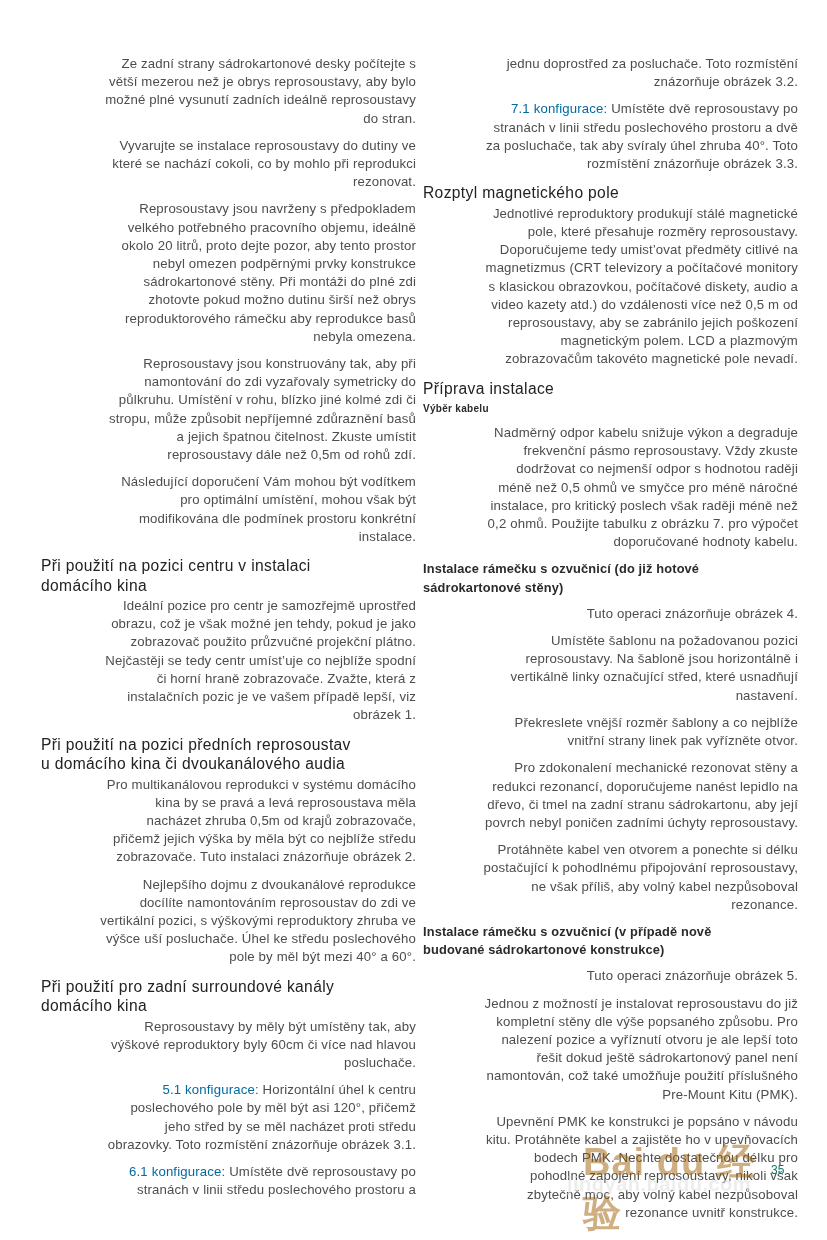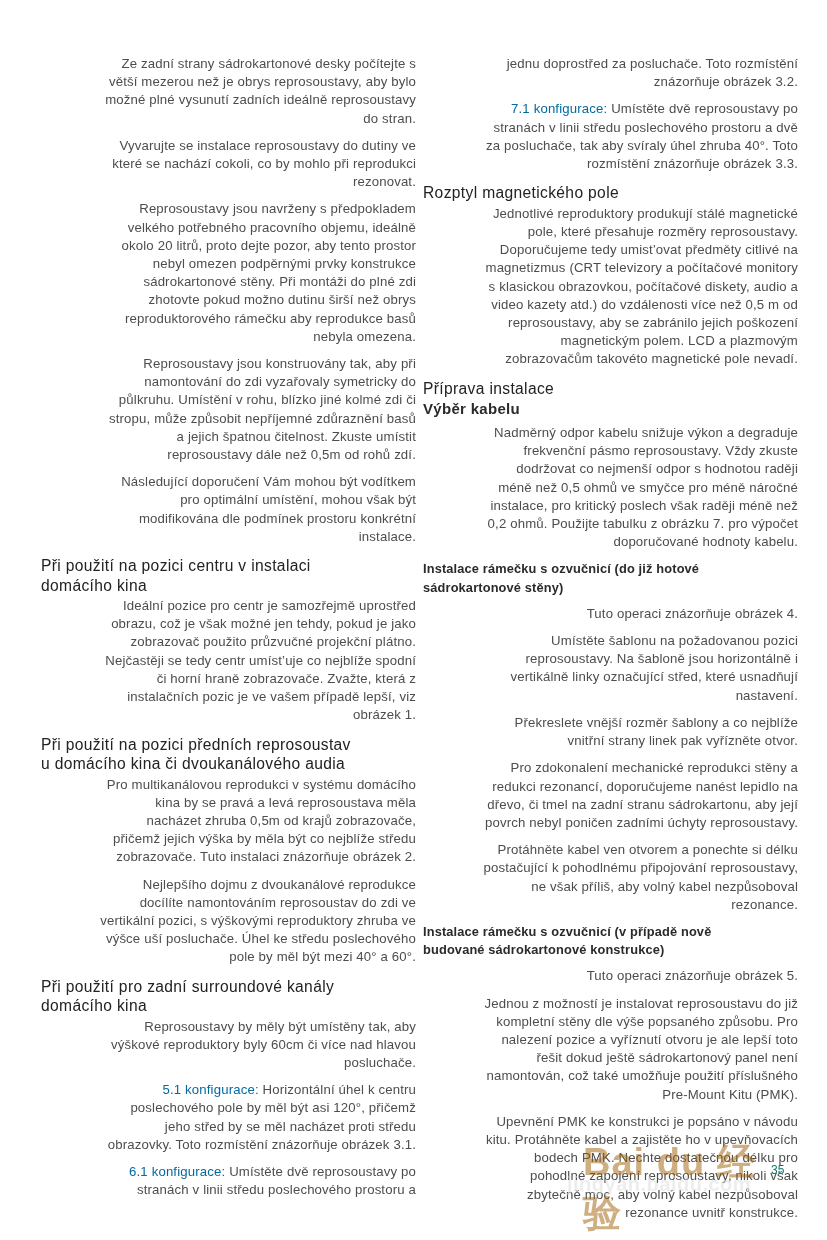--- a/index.html
+++ b/index.html
@@ -9,21 +9,21 @@
     color: #4a4a4a;
   }
   .col { position: absolute; top: 55px; width: 375px; }
   .col-left { left: 41px; }
   .col-right { left: 423px; }
   .para { margin: 0 0 9px 0; font-size: 13.2px; line-height: 18.2px; letter-spacing: 0.15px; color: #4d4d4d; text-align: right; }
   .para .line { display: block; white-space: nowrap; }
   .lead { font-weight: normal; color: #0369a1; }
   .h2 { margin: 10px 0 2px 0; font-size: 15.6px; line-height: 19.5px; font-weight: normal; color: #222222; letter-spacing: 0.35px; }
   .h2 .line { display: block; white-space: nowrap; }
-  .h3 { margin: 2px 0 6px 0; font-size: 15px; line-height: 18px; font-weight: bold; color: #2a2a2a; letter-spacing: 0.3px; }
+  .h3 { margin: 2px 0 6px 0; font-size: 10px; line-height: 18px; font-weight: bold; color: #2a2a2a; letter-spacing: 0.3px; }
   .h4 { margin: 2px 0 8px 0; font-size: 12.8px; line-height: 18.2px; font-weight: bold; color: #2a2a2a; letter-spacing: 0.15px; }
   .h4 .line { display: block; white-space: nowrap; }
   .page-number { position: absolute; left: 771px; top: 1163px; font-size: 12px; color: #0f766e; }
   .watermark { position: absolute; left: 583px; top: 1137px; width: 190px; height: 68px; pointer-events: none; opacity: 0.5; }
   .watermark .wm-big { position: absolute; left: 0; top: 0; font-size: 38px; font-weight: bold; color: #a16207; letter-spacing: 1px; }
   .watermark .wm-small { position: absolute; left: -16px; top: 36px; font-size: 20px; font-weight: bold; color: #dcdcdc; letter-spacing: 0.5px; }
 </style>
 </head>
 <body>
 
@@ -166,21 +166,21 @@
       <span class="line">Umístěte šablonu na požadovanou pozici</span>
       <span class="line">reprosoustavy. Na šabloně jsou horizontálně i</span>
       <span class="line">vertikálně linky označující střed, které usnadňují</span>
       <span class="line">nastavení.</span>
     </p>
   <p class="para">
       <span class="line">Překreslete vnější rozměr šablony a co nejblíže</span>
       <span class="line">vnitřní strany linek pak vyřízněte otvor.</span>
     </p>
   <p class="para">
-      <span class="line">Pro zdokonalení mechanické reprodukci stěny a</span>
+      <span class="line">Pro zdokonalení mechanické rezonovat stěny a</span>
       <span class="line">redukci rezonancí, doporučujeme nanést lepidlo na</span>
       <span class="line">dřevo, či tmel na zadní stranu sádrokartonu, aby její</span>
       <span class="line">povrch nebyl poničen zadními úchyty reprosoustavy.</span>
     </p>
   <p class="para">
       <span class="line">Protáhněte kabel ven otvorem a ponechte si délku</span>
       <span class="line">postačující k pohodlnému připojování reprosoustavy,</span>
       <span class="line">ne však příliš, aby volný kabel nezpůsoboval</span>
       <span class="line">rezonance.</span>
     </p>

